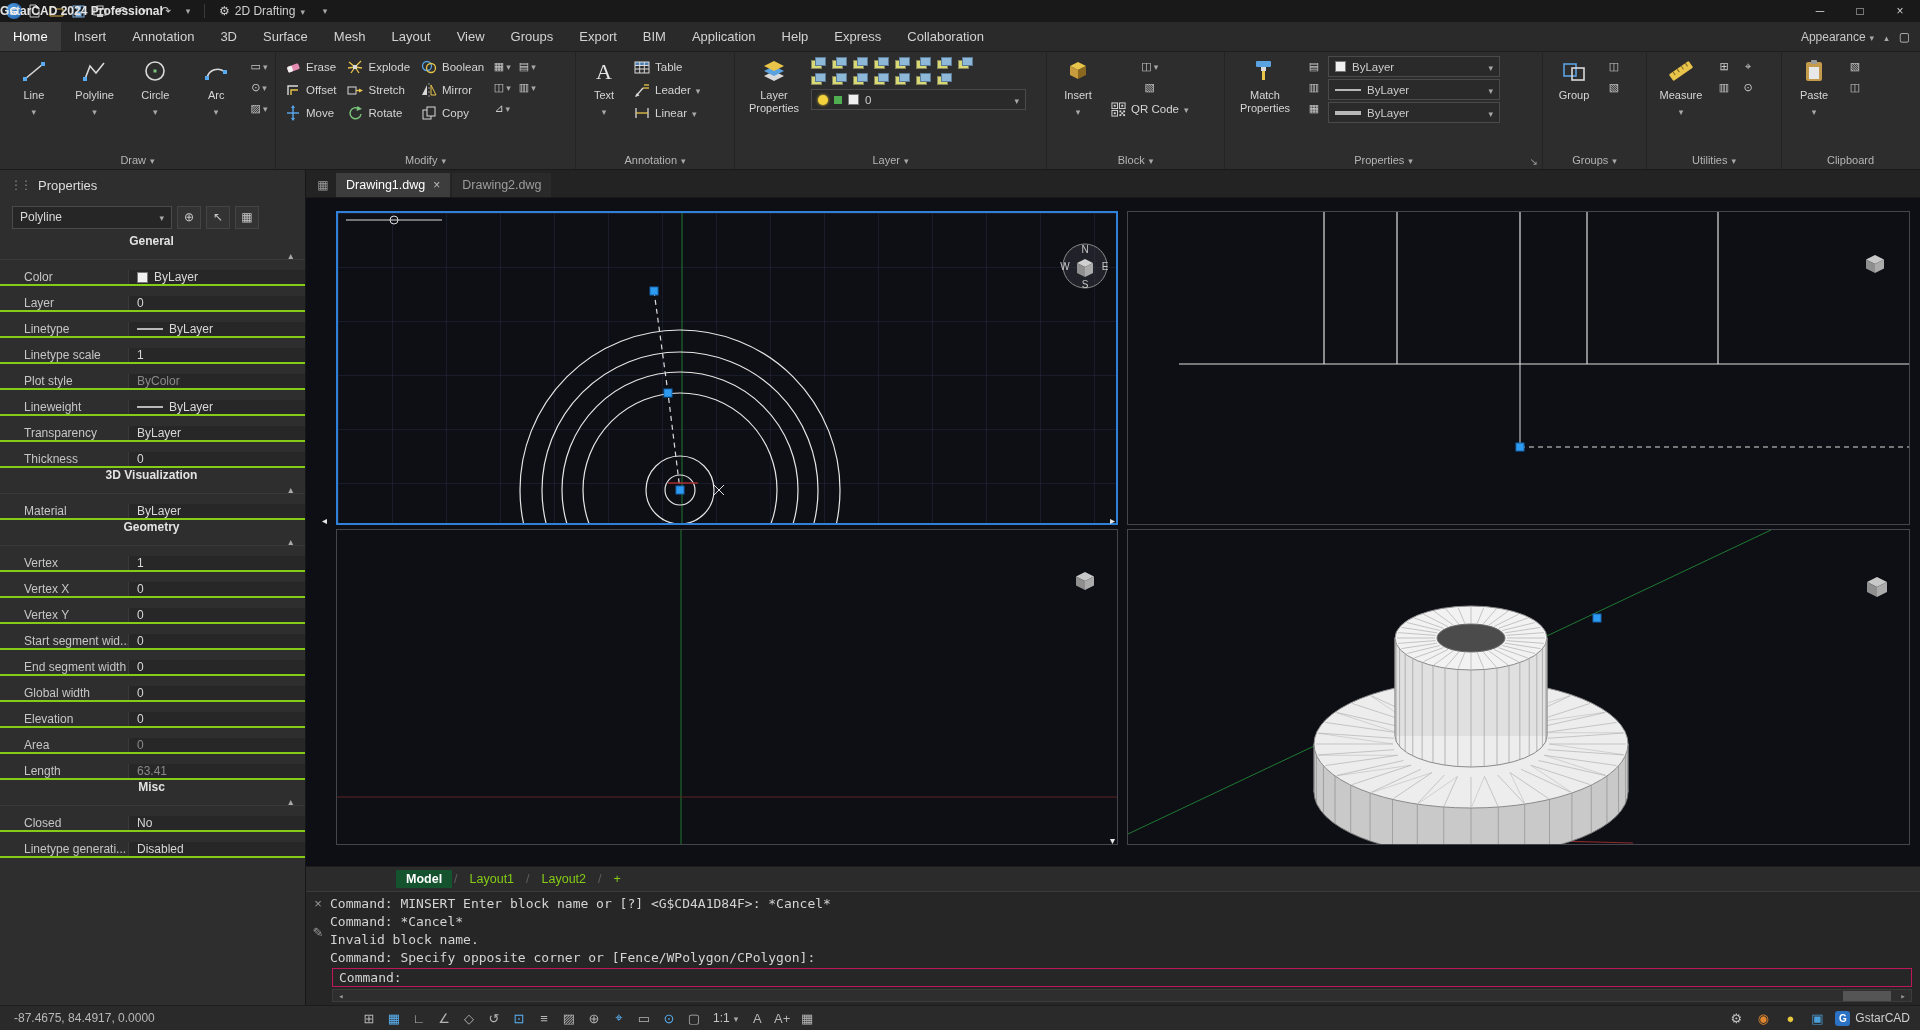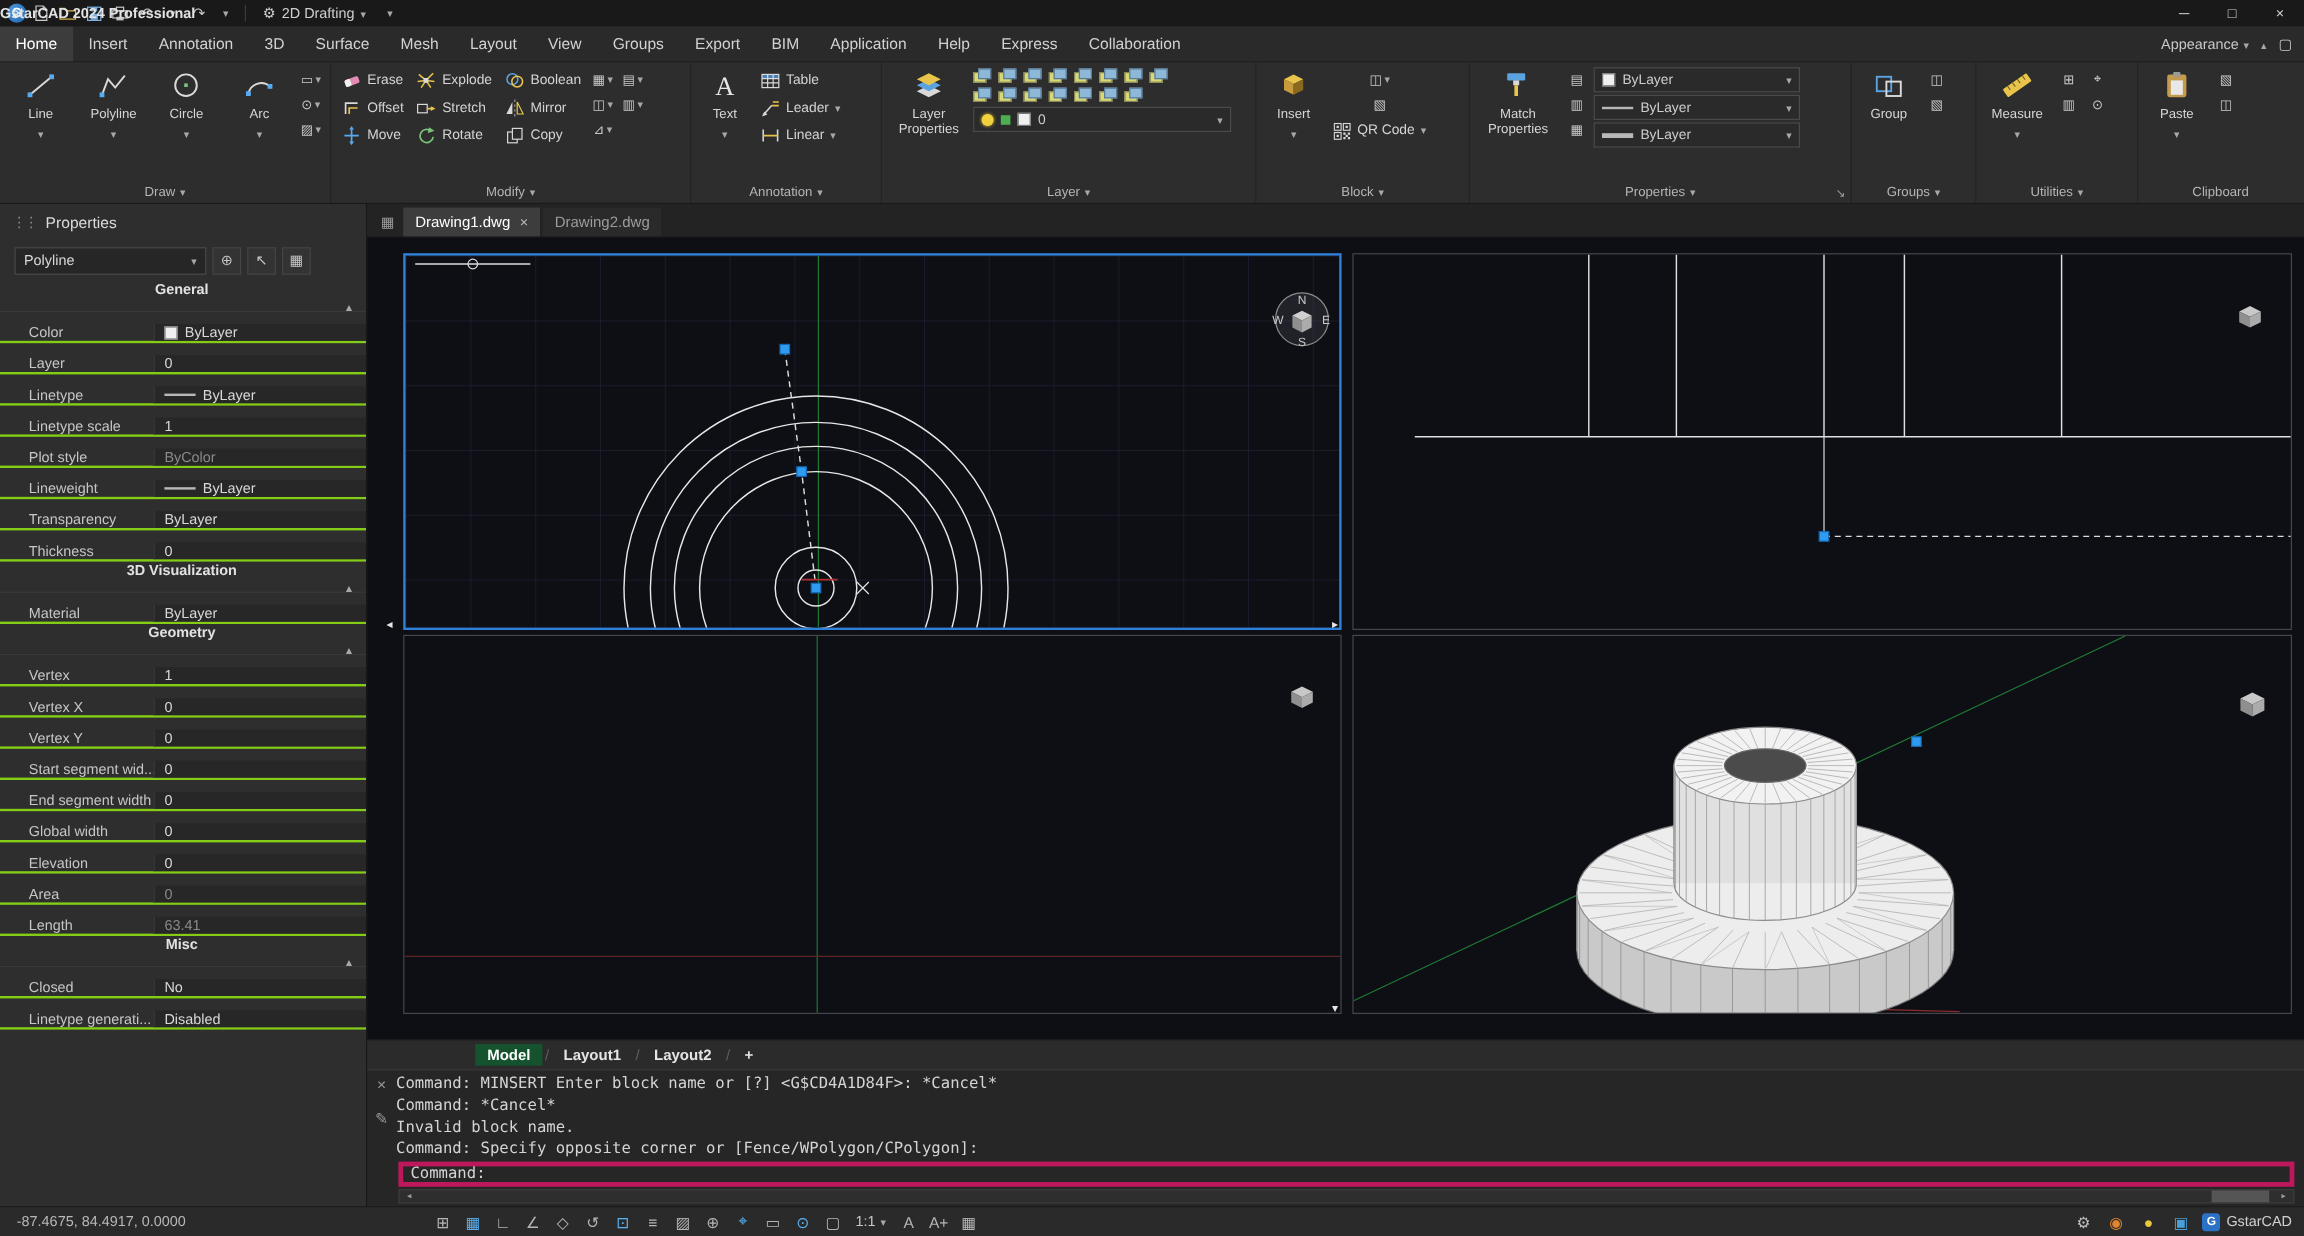--- a/index.html
+++ b/index.html
@@ -81,31 +81,31 @@
   .canvas { flex:1; position:relative; background:#0e0e15; min-height:0; }
   .vp { position:absolute; border:1px solid #45454d; }
   .vp svg { position:absolute; left:0; top:0; }
   .vp-active { border:2px solid #2f80d8; background-image:
       linear-gradient(rgba(62,76,115,0.22) 1px, transparent 1px),
       linear-gradient(90deg, rgba(62,76,115,0.22) 1px, transparent 1px);
       background-size:54px 54px; }
   .vmark { position:absolute; color:#e6e6e6; font-size:10px; line-height:10px; }
 
   .modeltabs { height:25px; background:#2b2b2b; display:flex; align-items:center; padding-left:90px; gap:2px; border-top:1px solid #1c1c1c; font-size:12.5px; }
-  .mtab { padding:2px 10px; color:#e5e5e5;font-weight:bold; }
+  .mtab { padding:2px 10px; color:#84cc16; }
   .mtab.active { color:#ffffff; font-weight:bold; background:#14532d; }
   .mtab-sep { color:#5f5f5f; }
 
   
   .cmdwin { height:114px; background:#262626; border-top:1px solid #3a3a3a; display:flex; flex:0 0 auto; }
   .cmd-rail { width:24px; display:flex; flex-direction:column; align-items:center; padding-top:4px; gap:14px; color:#9a9a9a; font-size:13px; }
   .cmd-body { flex:1; display:flex; flex-direction:column; font-family:"DejaVu Sans Mono", monospace; font-size:13px; color:#d4d4d4; min-width:0; }
   #cmd-lines { padding-top:3px; }
   .cmd-line { height:18px; line-height:18px; white-space:pre; overflow:hidden; }
-  .cmd-prompt { height:21px; border:4px solid #be185d; margin:1px 8px 0 2px; display:flex; align-items:center; padding-left:6px; background:#262626; }
+  .cmd-prompt { height:21px; border:1px solid #be185d; margin:1px 8px 0 2px; display:flex; align-items:center; padding-left:6px; background:#262626; }
   .hscroll { height:14px; margin:2px 8px 3px 2px; background:#2e2e2e; border:1px solid #3c3c3c; display:flex; align-items:center; position:relative; }
   .harrow { width:16px; text-align:center; color:#9a9a9a; font-size:9px; }
   .hthumb { position:absolute; right:20px; width:48px; height:10px; background:#555; }
 
   
   .statusbar { height:25px; background:#2a2a2a; border-top:1px solid #1c1c1c; display:flex; align-items:center; flex:0 0 auto; font-size:12px; }
   .coords { color:#b8b8b8; padding-left:14px; width:360px; }
   #status-icons { display:flex; gap:7px; }
   .sicon { min-width:18px; height:19px; display:flex; align-items:center; justify-content:center; color:#b5b5b5; font-size:13px; }
   .sicon.on { color:#5ab2f2; }

